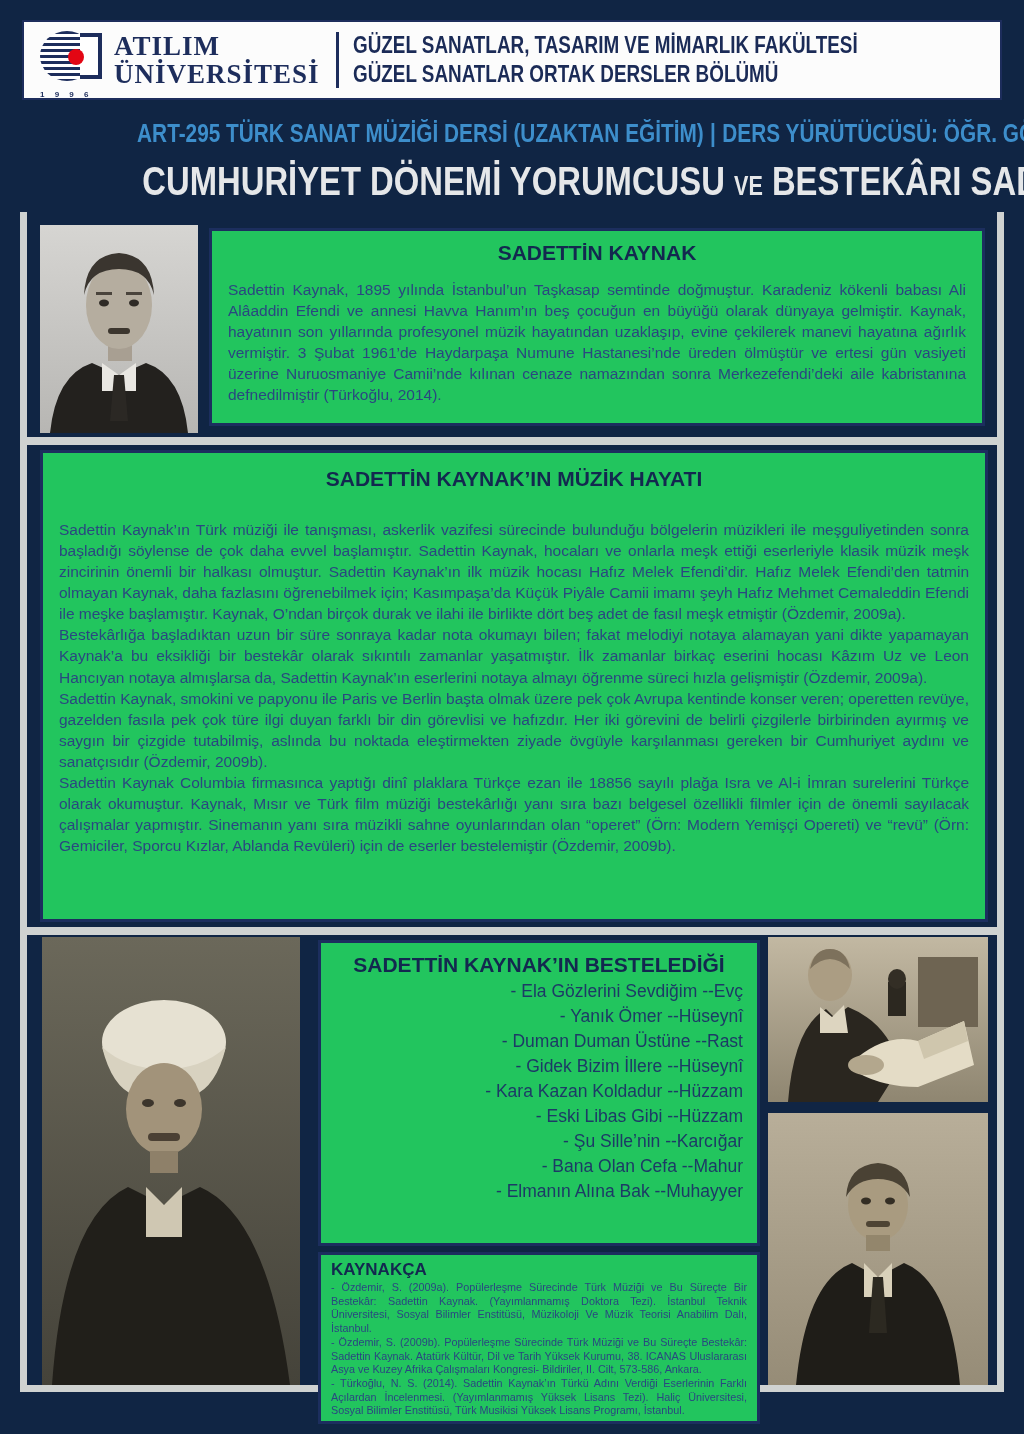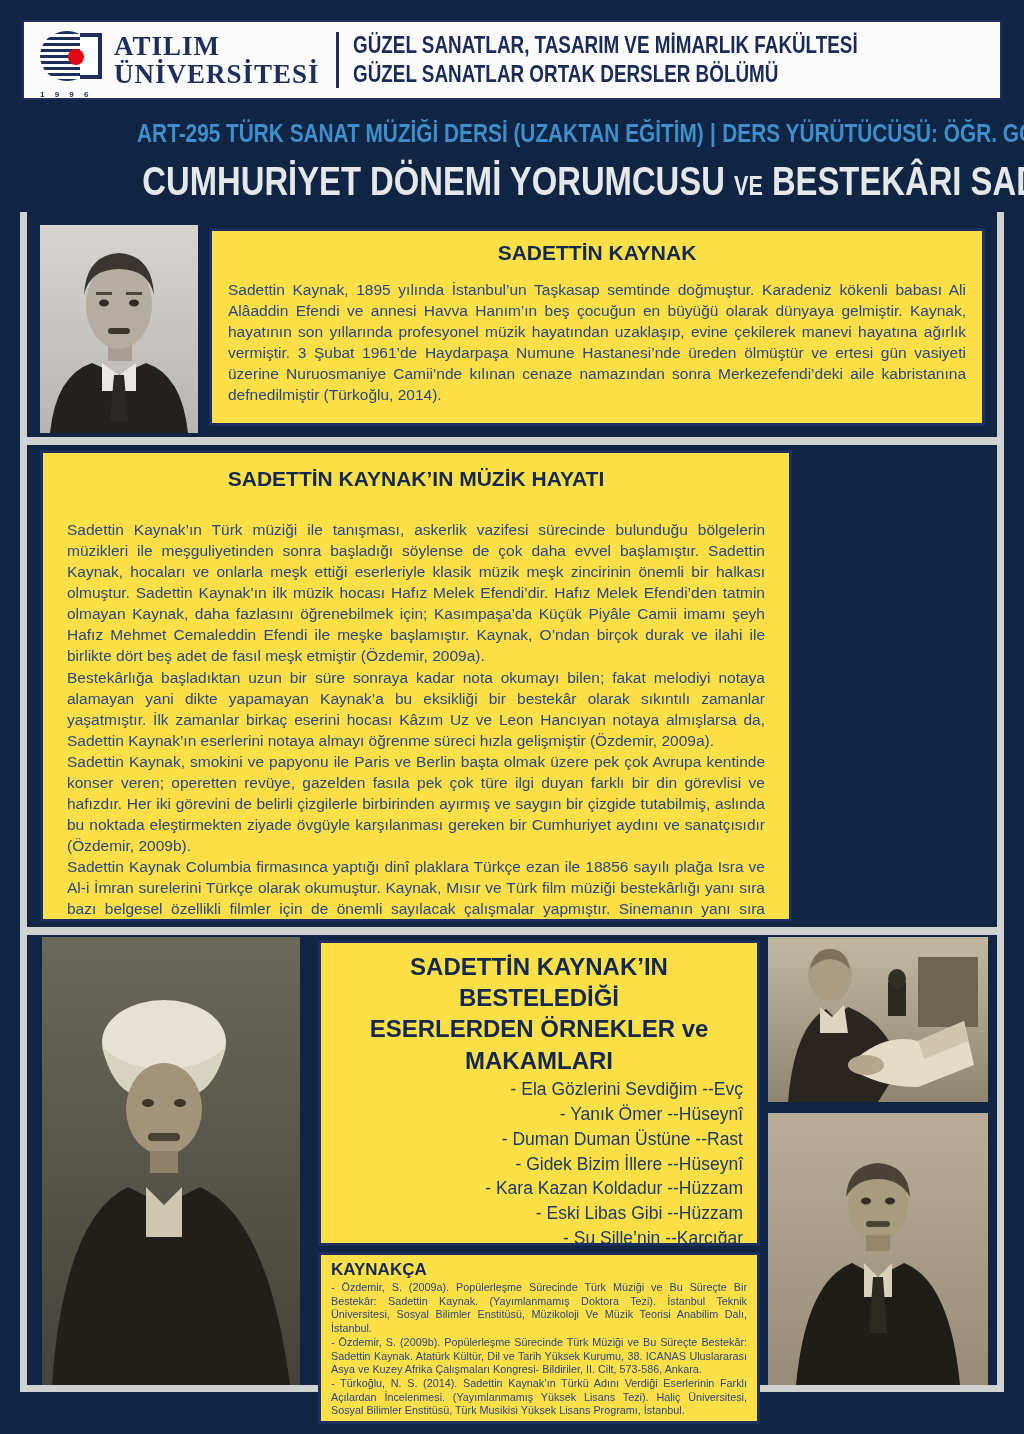--- a/index.html
+++ b/index.html
@@ -34,33 +34,33 @@
     color:#e5e7e9;font-weight:bold;font-size:41px;}
   .main-title .small-ve{font-size:27px;}
 
   
   .content-frame{position:absolute;left:20px;top:212px;width:984px;height:1180px;
     border-left:7px solid #cfd2d1;border-right:7px solid #cfd2d1;border-bottom:7px solid #cfd2d1;
     box-sizing:border-box;}
   .hstrip{position:absolute;left:20px;width:984px;height:8px;background:#cfd2d1;}
 
   
-  .wbox{position:absolute;background:#fde047;border:3px solid #1c2e5e;box-sizing:border-box;overflow:hidden;}
+  .wbox{position:absolute;background:#22c55e;border:3px solid #1c2e5e;box-sizing:border-box;overflow:hidden;}
   .box-title{text-align:center;font-weight:bold;color:#13284f;font-size:21px;}
   .para{color:#2a4780;font-size:15.5px;line-height:1.36;text-align:justify;margin:0;}
 
   #bio-box{left:209px;top:228px;width:776px;height:198px;padding:8px 16px;}
   #bio-box .box-title{margin:2px 0 14px 0;}
 
-  #music-box{left:40px;top:450px;width:752px;height:472px;padding:10px 24px;}
+  #music-box{left:40px;top:450px;width:948px;height:472px;padding:10px 16px;}
   #music-box .box-title{margin:4px 0 0 0;}
   #music-box .para:first-of-type{margin-top:28px;}
 
   #works-box{left:318px;top:940px;width:442px;height:306px;padding:8px 14px;}
-  .works-title{text-align:center;font-weight:bold;color:#13284f;font-size:24px;line-height:1.3;}
+  .works-title{text-align:center;font-weight:bold;color:#13284f;font-size:21px;line-height:1.3;}
   .work-item{color:#1d3a66;font-size:17.5px;line-height:1.31;margin-top:2px;text-align:right;}
 
   #bib-box{left:318px;top:1252px;width:442px;height:172px;padding:5px 10px;}
   .bib-title{font-weight:bold;color:#13284f;font-size:17px;margin:0 0 1px 0;}
   .bib-entry{color:#2a4780;font-size:10.8px;line-height:1.27;text-align:justify;}
 
   
   .photo{position:absolute;overflow:hidden;}
   .photo svg{display:block;width:100%;height:100%;}
   #photo-young{left:40px;top:225px;width:158px;height:208px;}
@@ -168,21 +168,20 @@
       <rect x="106" y="196" width="32" height="8" rx="4" fill="#4b4034"></rect>
       <rect x="108" y="214" width="28" height="22" fill="#8e8069"></rect>
       <path d="M10 448 Q22 280 86 250 L122 268 L158 250 Q226 280 248 448 Z" fill="#211f1a"></path>
       <path d="M104 250 L122 268 L140 250 L140 300 L104 300 Z" fill="#cfc7b2"></path>
     </svg>
   </div>
 
   <div class="wbox" id="works-box">
     <div class="works-title">
       <div>SADETTİN KAYNAK’IN  BESTELEDİĞİ</div>
-      <div>ESERLERDEN ÖRNEKLER ve MAKAMLARI</div>
     </div>
     <div class="work-item">- Ela Gözlerini Sevdiğim --Evç</div>
     <div class="work-item">- Yanık Ömer --Hüseynî</div>
     <div class="work-item">- Duman Duman Üstüne --Rast</div>
     <div class="work-item">- Gidek Bizim İllere --Hüseynî</div>
     <div class="work-item">- Kara Kazan Koldadur --Hüzzam</div>
     <div class="work-item">- Eski Libas Gibi --Hüzzam</div>
     <div class="work-item">- Şu Sille’nin --Karcığar</div>
     <div class="work-item">- Bana Olan Cefa --Mahur</div>
     <div class="work-item">- Elmanın Alına Bak --Muhayyer</div>

